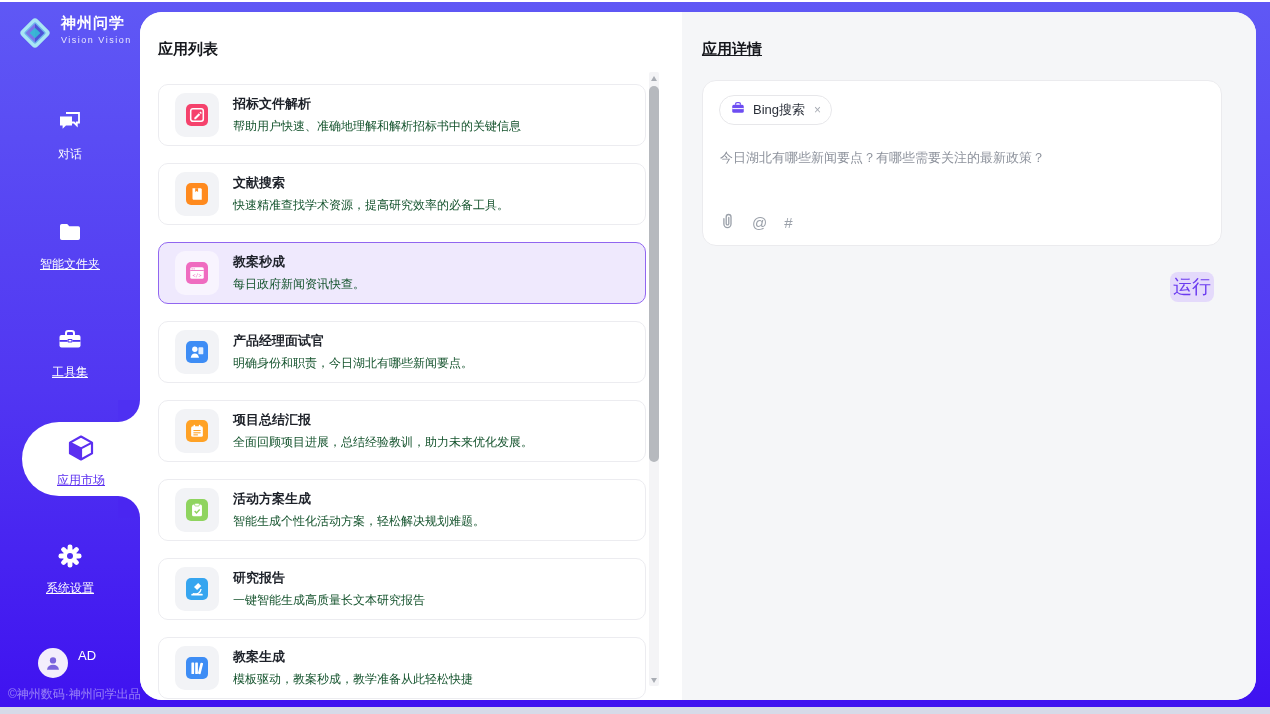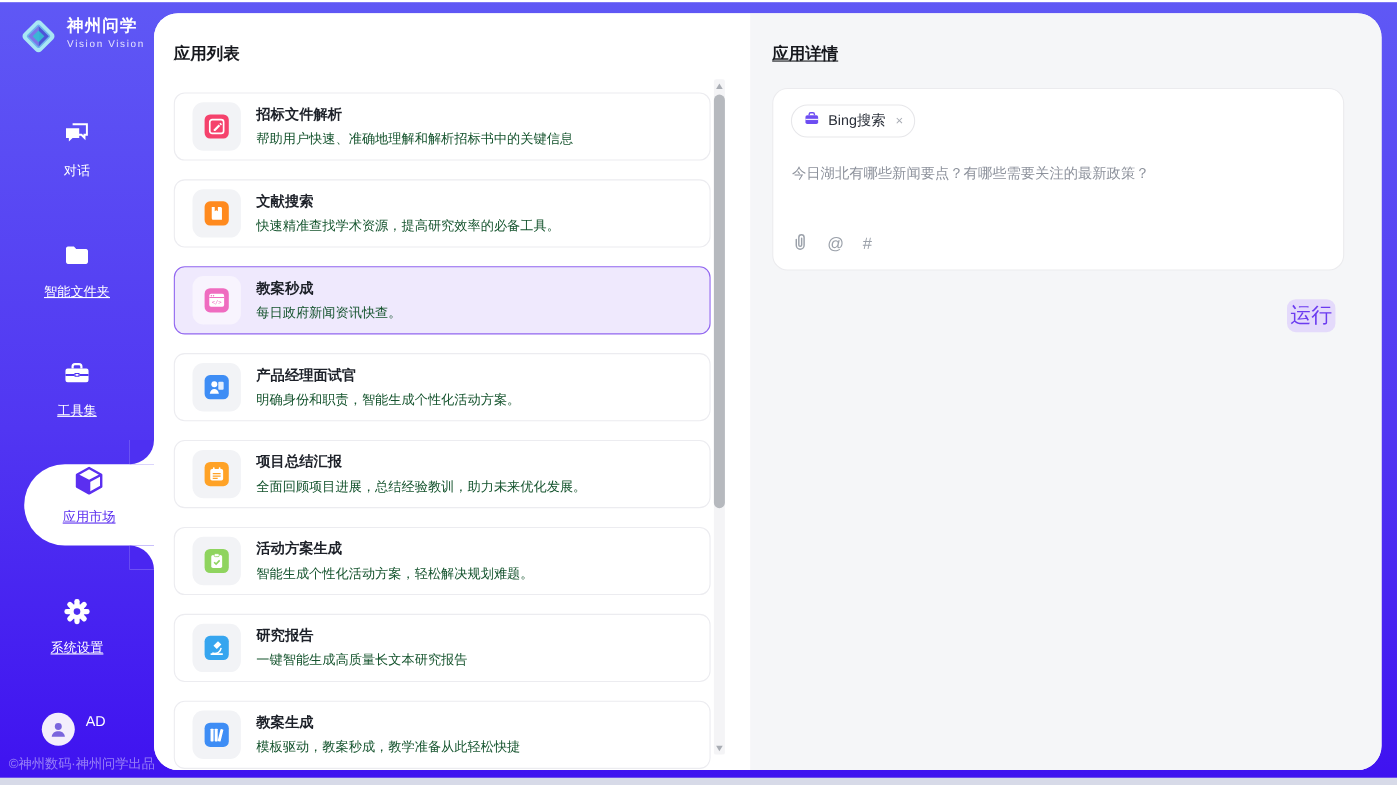--- a/index.html
+++ b/index.html
@@ -18,21 +18,21 @@
   .logo-text .en { font-size:9px; letter-spacing:1.5px; color:rgba(255,255,255,.85); margin-top:2px; }
 
   .nav-item { position:absolute; left:0; width:140px; text-align:center; color:#fff; cursor:pointer; }
   .nav-item .nav-label { display:block; font-size:12px; margin-top:6px; }
   .nav-item .u { text-decoration:underline; }
   .nav-item svg { display:inline-block; }
 
   .nav-active { position:absolute; left:22px; top:420px; width:118px; height:74px;
     background:#fff; border-radius:37px 0 0 37px; text-align:center; cursor:pointer; }
   .nav-active .nav-label { display:block; font-size:12px; color:#5b2ff0; margin-top:5px; text-decoration:underline; }
-  .nav-active .pad { }
+  .nav-active .pad { padding-top:11px; }
   .notch { position:absolute; right:0; width:22px; height:22px; background:#fff; }
   .notch.t { top:-22px; } .notch.b { bottom:-22px; }
   .notch .inner { width:100%; height:100%; }
   .notch.t .inner { background:#4e30f2; border-bottom-right-radius:100%; }
   .notch.b .inner { background:#4a26f1; border-top-right-radius:100%; }
 
   .user-row { position:absolute; left:38px; top:646px; display:flex; align-items:flex-start; gap:10px; }
   .avatar { width:30px; height:30px; border-radius:50%; background:#f3eefc; display:flex; align-items:center; justify-content:center; }
   .user-name { font-size:13px; color:#fff; }
   .side-footer { position:absolute; left:8px; top:684px; font-size:12px; color:rgba(255,255,255,.45); white-space:nowrap; }
@@ -251,21 +251,21 @@
           <div class="glyph g-blue">
             <svg width="18" height="18" viewBox="0 0 20 20">
               <rect x="11.6" y="4.6" width="5.4" height="8" rx="1" fill="#fff" opacity=".85"></rect>
               <circle cx="7.6" cy="7" r="3" fill="#fff"></circle>
               <path d="M3 16.5c.4-3.2 2.3-4.8 4.6-4.8s4.2 1.6 4.6 4.8z" fill="#fff"></path>
             </svg>
           </div>
         </div>
         <div class="card-text">
           <div class="card-name">产品经理面试官</div>
-          <div class="card-desc">明确身份和职责，智能生成个性化活动方案。</div>
+          <div class="card-desc">明确身份和职责，今日湖北有哪些新闻要点。</div>
         </div>
       </div>
 
       <div class="card">
         <div class="tile">
           <div class="glyph g-amber">
             <svg width="18" height="18" viewBox="0 0 20 20">
               <rect x="3.5" y="4.8" width="13" height="11.7" rx="1.8" fill="#fff"></rect>
               <rect x="6.2" y="3" width="1.7" height="3.4" rx=".8" fill="#fff"></rect>
               <rect x="12.1" y="3" width="1.7" height="3.4" rx=".8" fill="#fff"></rect>

